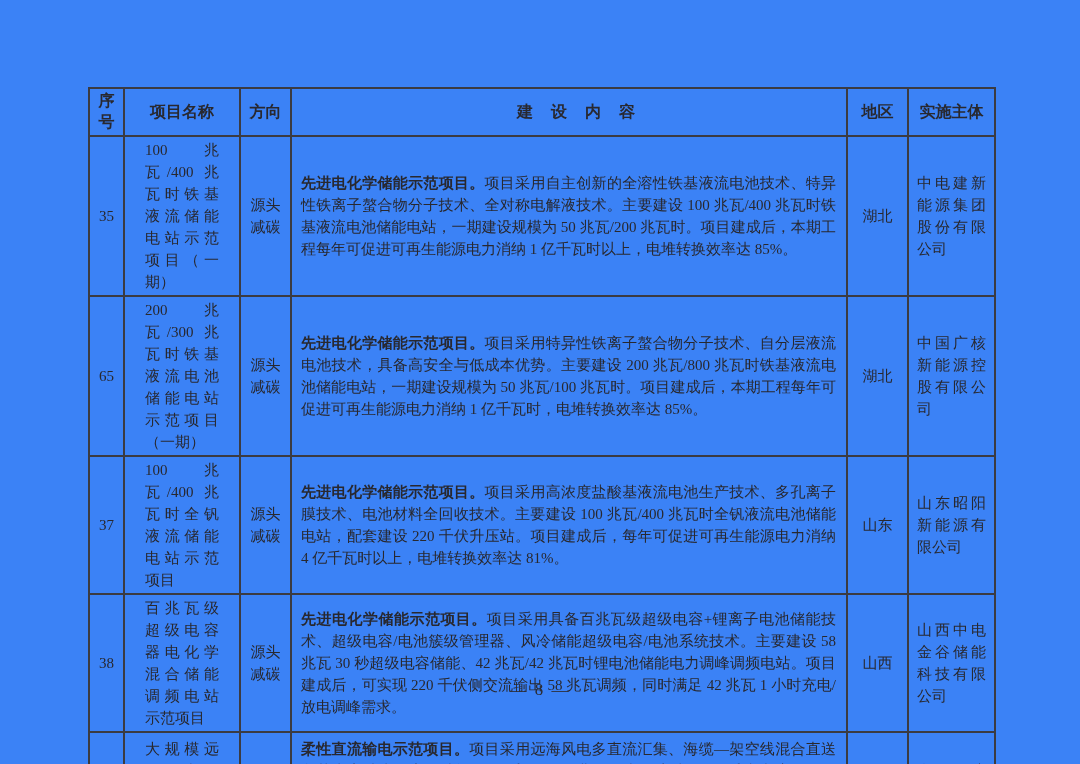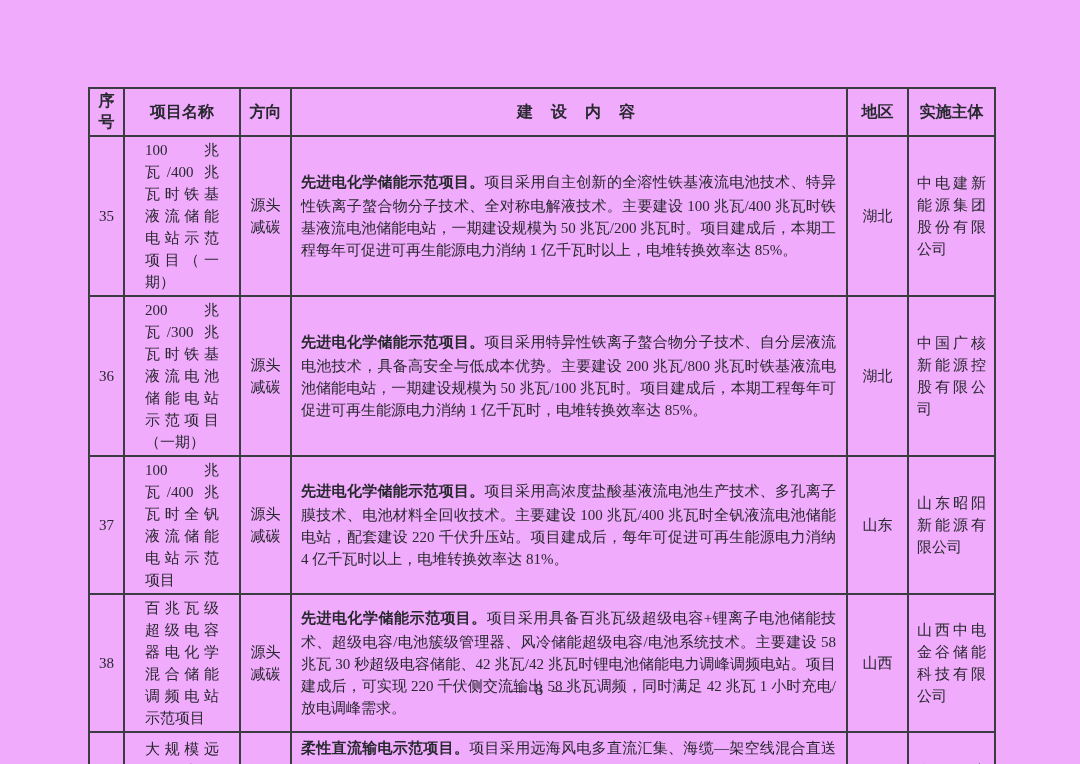--- a/index.html
+++ b/index.html
@@ -5,21 +5,21 @@
   * { box-sizing: border-box; }
   html, body { margin: 0; padding: 0; }
   body {
     background: #ffffff;
     font-family: "Liberation Serif", "DejaVu Serif", serif;
   }
   .page {
     position: relative;
     width: 1080px;
     height: 764px;
-    background: #f0abfc;
+    background: #3b82f6;
     color: #28282f;
     overflow: hidden;
   }
   table.projects {
     position: absolute;
     left: 88px;
     top: 87px;
     width: 906px;
     border-collapse: collapse;
     table-layout: fixed;
@@ -77,21 +77,21 @@
   }
   td.entity {
     font-size: 15px;
     line-height: 22px;
     padding: 11px 8px;
     text-align: justify;
     text-justify: inter-character;
   }
   .bold-lead {
     font-weight: bold;
-    font-family: Liberation Mono, monospace;
+    font-family: Liberation Sans, sans-serif;
   }
   .footer {
     position: absolute;
     left: 0;
     width: 100%;
     top: 680px;
     text-align: center;
     font-size: 17px;
     letter-spacing: 2px;
     color: #2c2c33;
@@ -124,21 +124,21 @@
     <tbody>
       <tr class="r-0">
         <td class="no">35</td>
         <td class="name">100 兆瓦/400 兆瓦时铁基液流储能电站示范项目（一期）</td>
         <td class="dir">源头减碳</td>
         <td class="content"><span class="bold-lead">先进电化学储能示范项目。</span><span>项目采用自主创新的全溶性铁基液流电池技术、特异性铁离子螯合物分子技术、全对称电解液技术。主要建设 100 兆瓦/400 兆瓦时铁基液流电池储能电站，一期建设规模为 50 兆瓦/200 兆瓦时。项目建成后，本期工程每年可促进可再生能源电力消纳 1 亿千瓦时以上，电堆转换效率达 85%。</span></td>
         <td class="region">湖北</td>
         <td class="entity">中电建新能源集团股份有限公司</td>
       </tr>
       <tr class="r-1">
-        <td class="no">36</td>
+        <td class="no">65</td>
         <td class="name">200 兆瓦/300 兆瓦时铁基液流电池储能电站示范项目（一期）</td>
         <td class="dir">源头减碳</td>
         <td class="content"><span class="bold-lead">先进电化学储能示范项目。</span><span>项目采用特异性铁离子螯合物分子技术、自分层液流电池技术，具备高安全与低成本优势。主要建设 200 兆瓦/800 兆瓦时铁基液流电池储能电站，一期建设规模为 50 兆瓦/100 兆瓦时。项目建成后，本期工程每年可促进可再生能源电力消纳 1 亿千瓦时，电堆转换效率达 85%。</span></td>
         <td class="region">湖北</td>
         <td class="entity">中国广核新能源控股有限公司</td>
       </tr>
       <tr class="r-2">
         <td class="no">37</td>
         <td class="name">100 兆瓦/400 兆瓦时全钒液流储能电站示范项目</td>
         <td class="dir">源头减碳</td>

